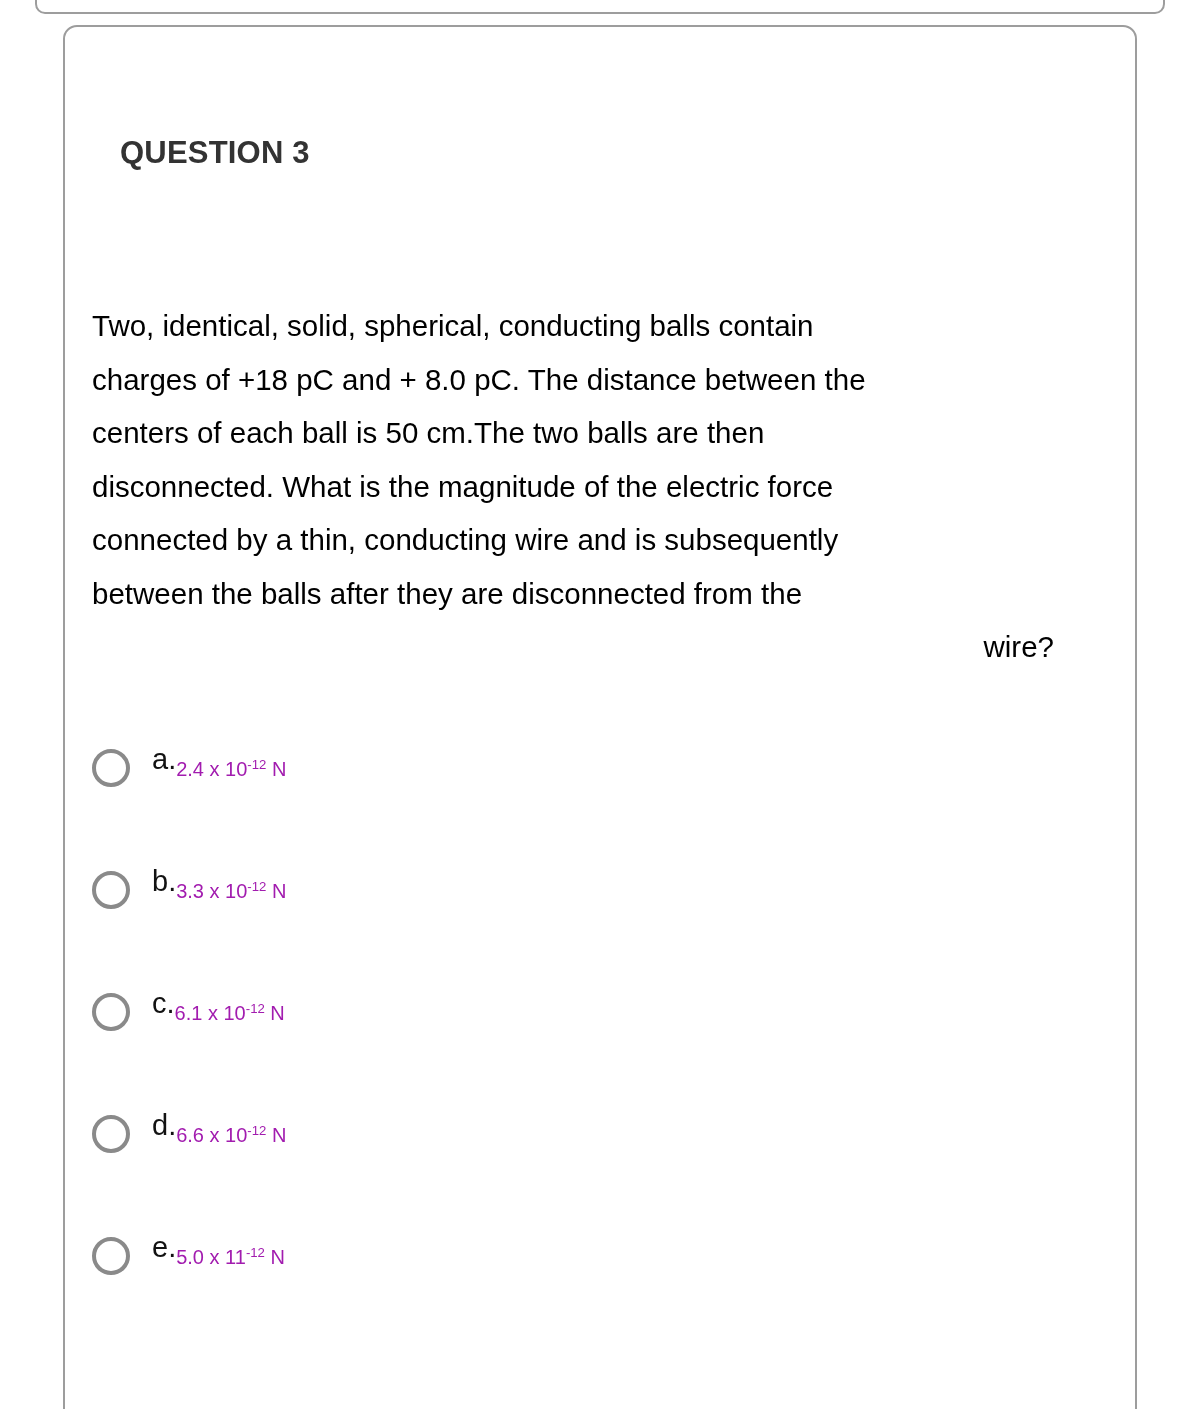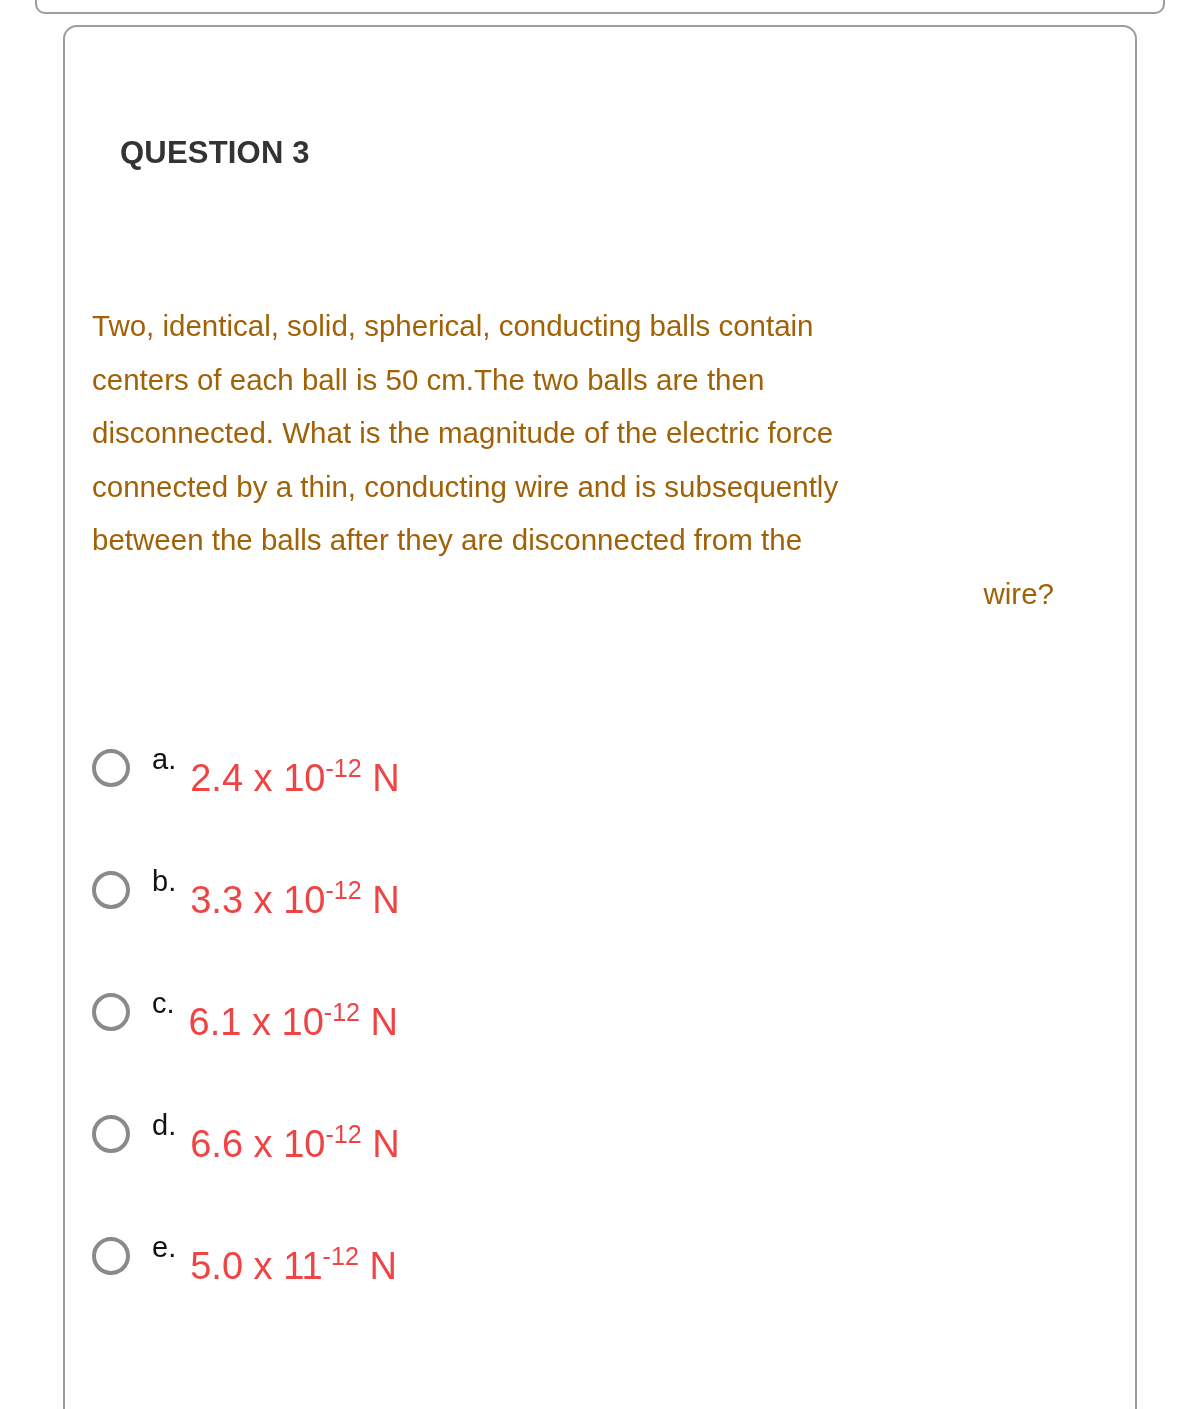--- a/index.html
+++ b/index.html
@@ -60,21 +60,21 @@
     white-space: nowrap;
   }
 
   .question-body {
     position: absolute;
     left: 27px;
     top: 272px;
     width: 962px;
     font-size: 29.5px;
     line-height: 53.5px;
-    color: #a16207;
+    color: #000000;
     text-align: justify;
     text-justify: inter-word;
   }
   .question-body .last-line {
     text-align: right;
   }
 
   .options {
     position: absolute;
     left: 27px;
@@ -104,24 +104,23 @@
     flex: 0 0 auto;
     margin-left: 22px;
     margin-top: 28px;
     font-size: 29px;
     color: #121212;
     line-height: 1;
   }
 
   .option-value {
     flex: 0 0 auto;
-    margin-left: 14px;
     margin-top: 42px;
-    font-size: 38px;
-    color: #ef4444;
+    font-size: 20px;
+    color: #a21caf;
     line-height: 1;
     white-space: nowrap;
   }
 
   .option-value sup {
     font-size: 0.66em;
     vertical-align: 0.55em;
     line-height: 0;
   }
 </style>
@@ -131,20 +130,21 @@
 <div class="page">
 
   <div class="prev-card-sliver"></div>
 
   <div class="question-card">
 
     <h1 class="question-heading">QUESTION 3</h1>
 
     <div class="question-body">
       <div>Two, identical, solid, spherical, conducting balls contain</div>
+      <div>charges of +18 pC and + 8.0 pC. The distance between the</div>
       <div>centers of each ball is 50 cm.The two balls are then</div>
       <div>disconnected. What is the magnitude of the electric force</div>
       <div>connected by a thin, conducting wire and is subsequently</div>
       <div>between the balls after they are disconnected from the</div>
       <div class="last-line">wire?</div>
     </div>
 
     <div class="options">
 
       <div class="option-row">

